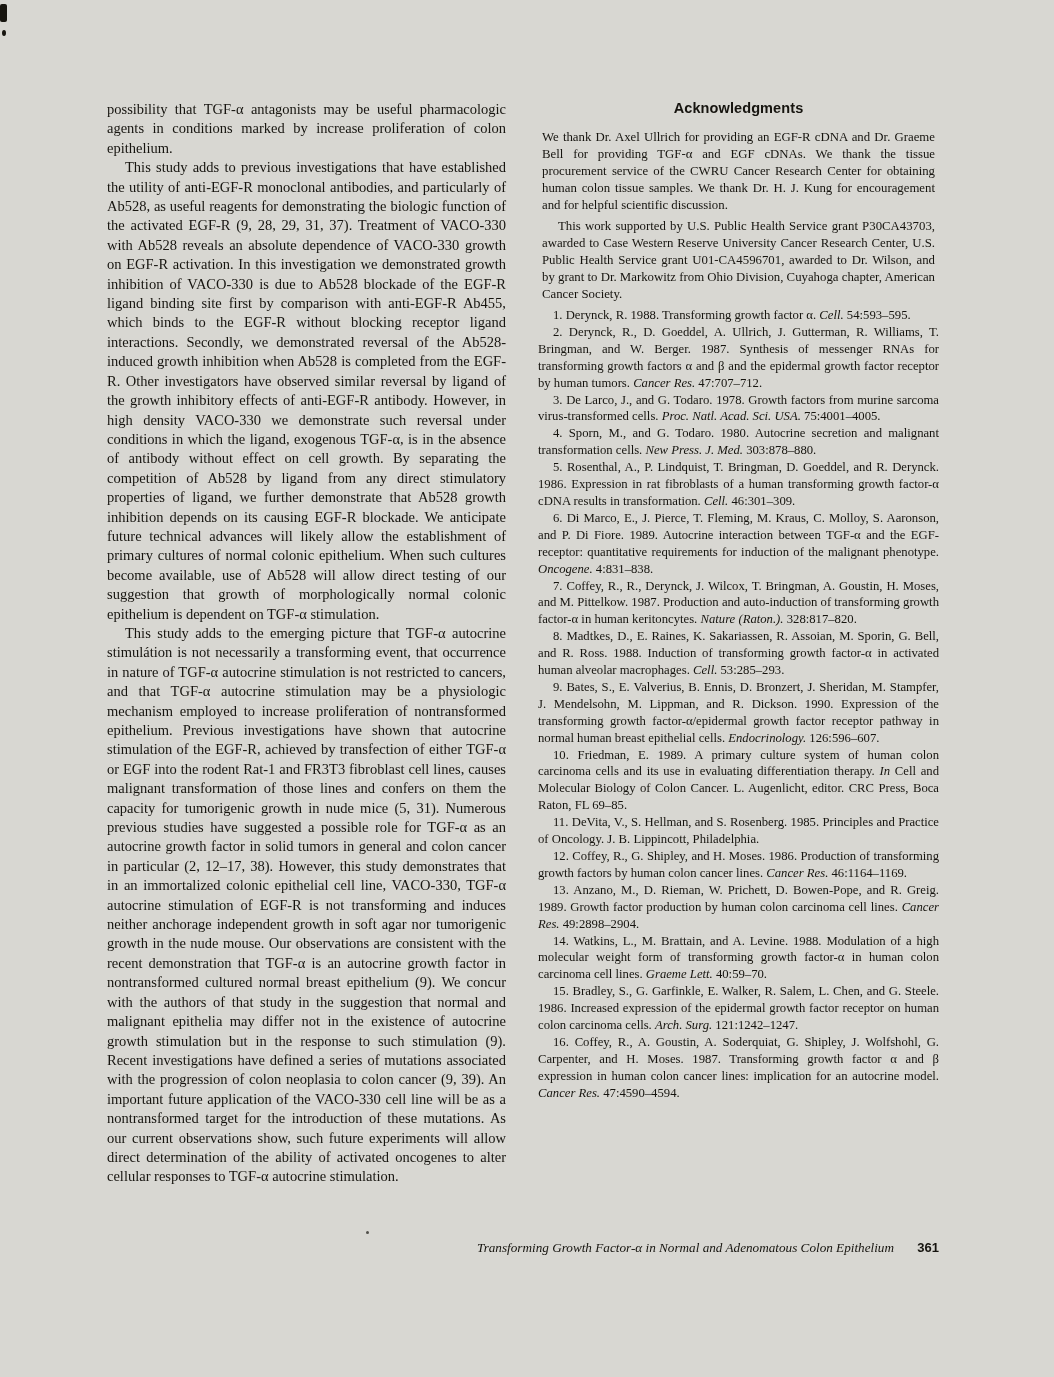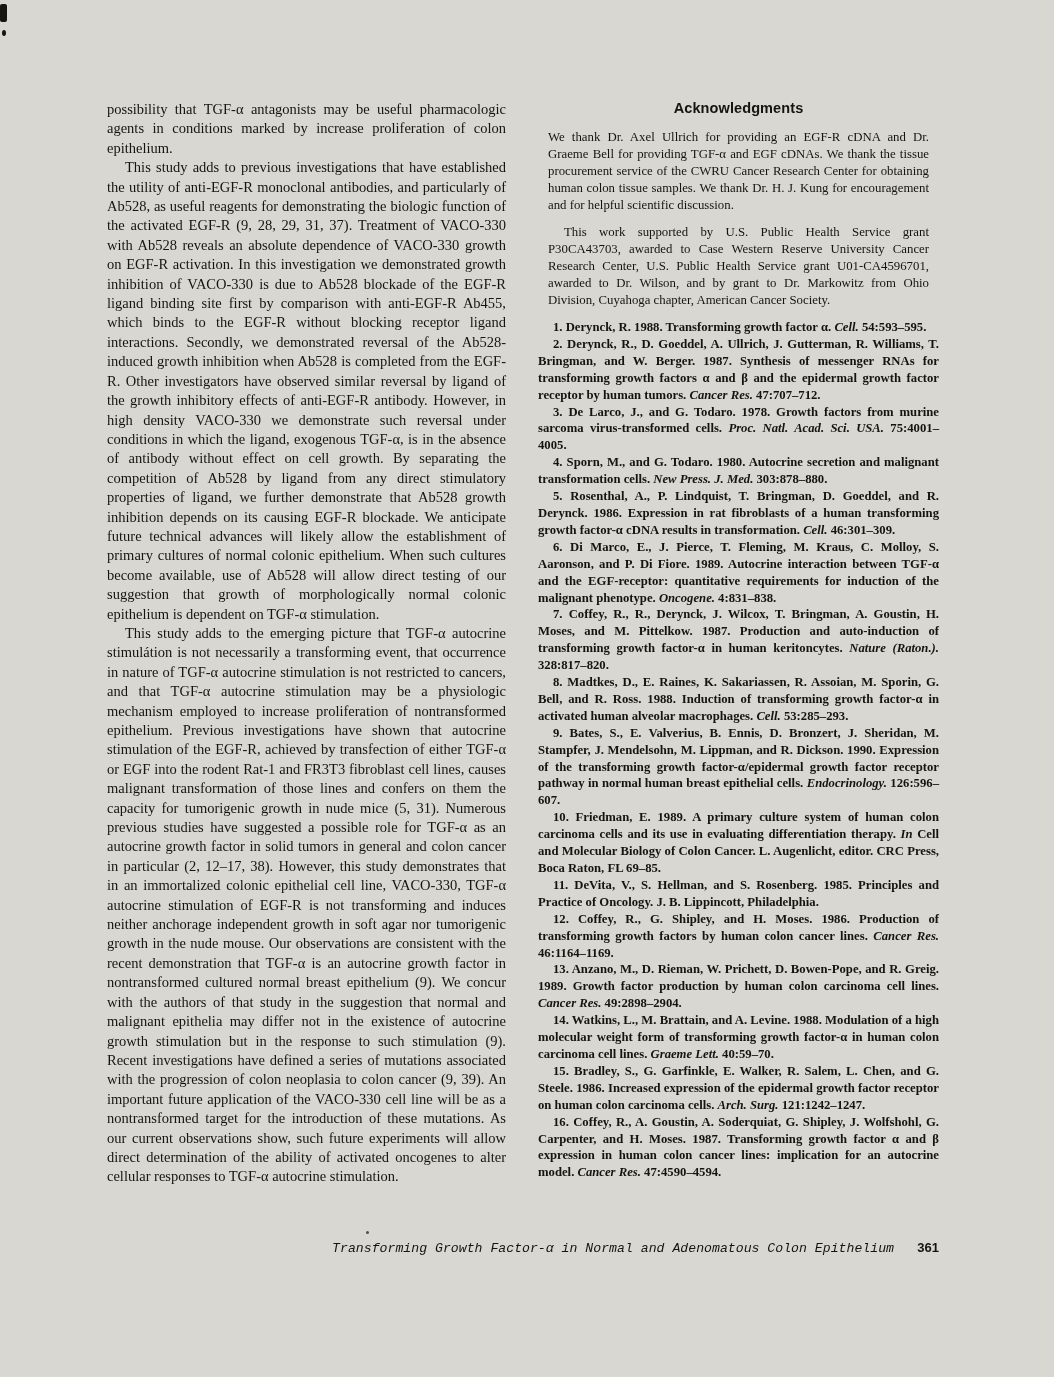--- a/index.html
+++ b/index.html
@@ -51,52 +51,50 @@
     font-weight: bold;
     font-size: 14.5px;
     margin: 0 0 13px 0;
     letter-spacing: 0.1px;
     text-align: center;
   }
   .section-heading.refs {
     margin-top: 21px;
   }
   .ack-par {
-    margin: 10px;
+    margin: 4px;
     font-size: 12.8px;
     line-height: 17px;
     text-align: justify;
     hyphens: auto;
     -webkit-hyphens: auto;
   }
   .ack-par + .ack-par {
     text-indent: 16px;
   }
   .ref-item {
     margin: 0;
     font-size: 12.7px;
     line-height: 16.9px;
     text-align: justify;
     text-indent: 15px;
     hyphens: auto;
-    font-weight: bold;
     -webkit-hyphens: auto;
   }
   .footer {
     position: absolute;
     top: 1240px;
     right: 115px;
     width: 620px;
     text-align: right;
     font-size: 13.2px;
     white-space: nowrap;
   }
   .footer-title {
     font-style: italic;
-    font-family: Liberation Mono, monospace;
   }
   .footer-page {
     font-family: "Liberation Sans", sans-serif;
     font-weight: bold;
     font-style: normal;
     margin-left: 20px;
     font-size: 13px;
   }
   .scan-mark {
     position: absolute;

